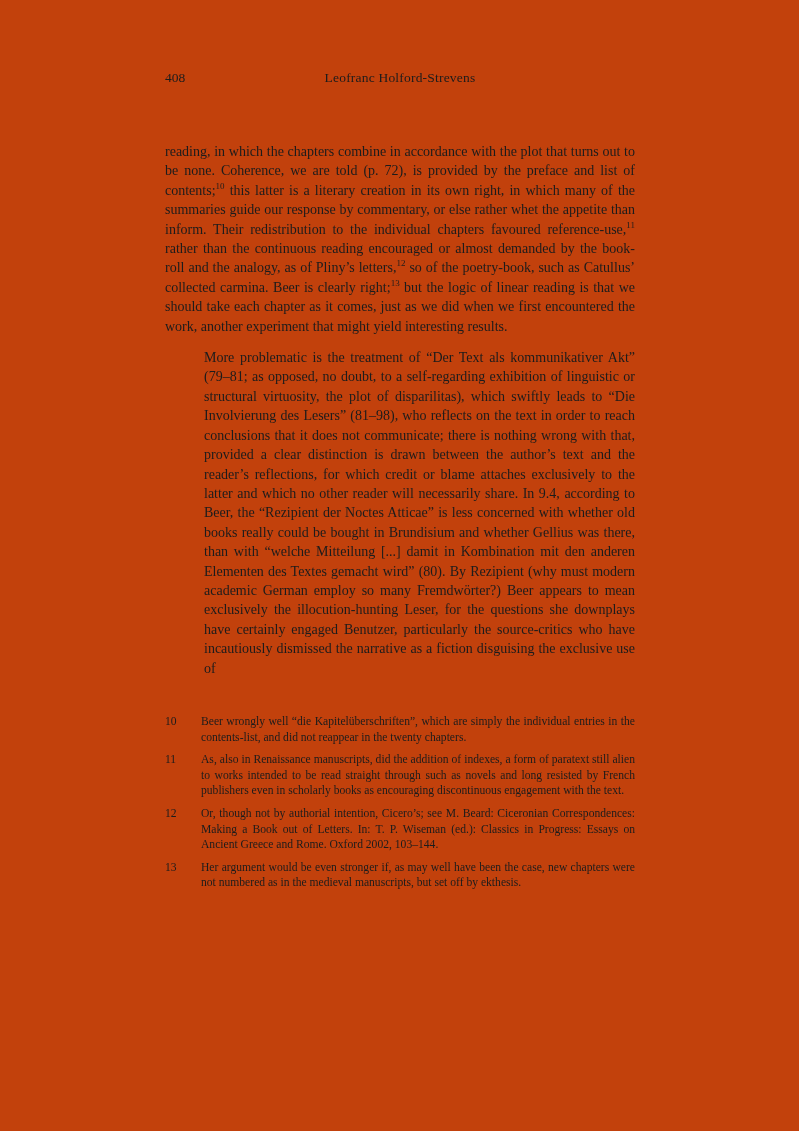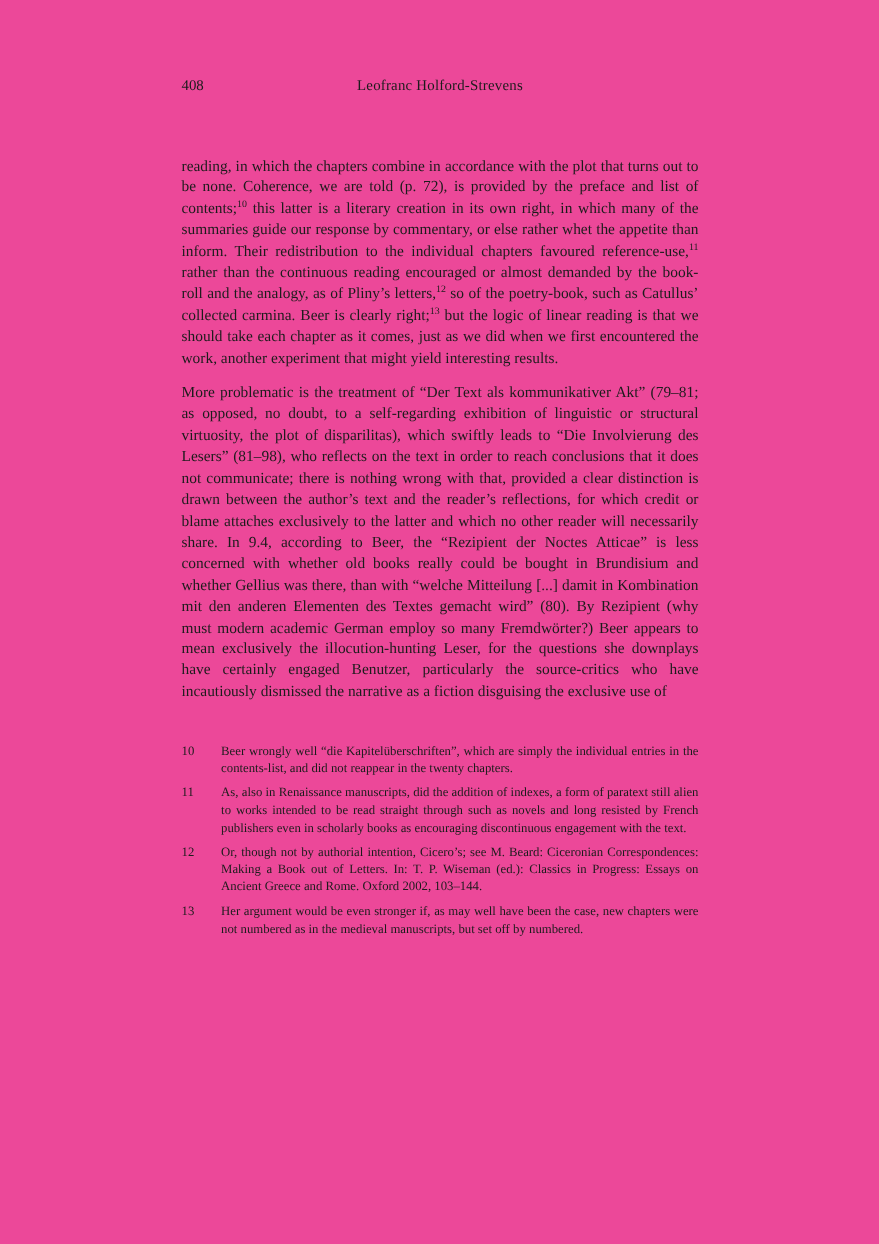--- a/index.html
+++ b/index.html
@@ -4,21 +4,21 @@
 <style>
   html, body {
     margin: 0;
     padding: 0;
     background: #fbfbfa;
   }
   .page {
     position: relative;
     width: 799px;
     height: 1131px;
-    background: #ec4899;
+    background: #c2410c;
     font-family: "Liberation Serif", "DejaVu Serif", serif;
     color: #1c1c1c;
     overflow: hidden;
     box-sizing: border-box;
   }
   .header {
     position: absolute;
     top: 70px;
     left: 165px;
     width: 470px;
@@ -43,20 +43,21 @@
   }
   .para {
     margin: 0 0 12px 0;
     font-size: 14px;
     line-height: 19.4px;
     text-align: justify;
     hyphens: auto;
   }
   .para:last-of-type {
     margin-bottom: 0;
+    margin-left: 39px;
   }
   .it {
   }
   sup.fnref {
     font-size: 9px;
     line-height: 0;
     vertical-align: super;
   }
   .footnotes {
     margin-top: 36px;
@@ -99,18 +100,18 @@
       <div class="footnote">
         <span class="fn-num">11</span>
         <span class="fn-text"><span>As, also in Renaissance manuscripts, did the addition of indexes, a form of paratext still alien to works intended to be read straight through such as novels and long resisted by French publishers even in scholarly books as encouraging discontinuous engagement with the text.</span></span>
       </div>
       <div class="footnote">
         <span class="fn-num">12</span>
         <span class="fn-text"><span>Or, though not by authorial intention, Cicero’s; see M. Beard: Ciceronian Correspondences: Making a Book out of Letters. In: T. P. Wiseman (ed.): Classics in Progress: Essays on Ancient Greece and Rome. Oxford 2002, 103–144.</span></span>
       </div>
       <div class="footnote">
         <span class="fn-num">13</span>
-        <span class="fn-text"><span>Her argument would be even stronger if, as may well have been the case, new chapters were not numbered as in the medieval manuscripts, but set off by </span><span class="it">numbered</span><span>.</span></span>
+        <span class="fn-text"><span>Her argument would be even stronger if, as may well have been the case, new chapters were not numbered as in the medieval manuscripts, but set off by </span><span class="it">ekthesis</span><span>.</span></span>
       </div>
     </div>
   </div>
 
 </div>
 
 </body></html>

